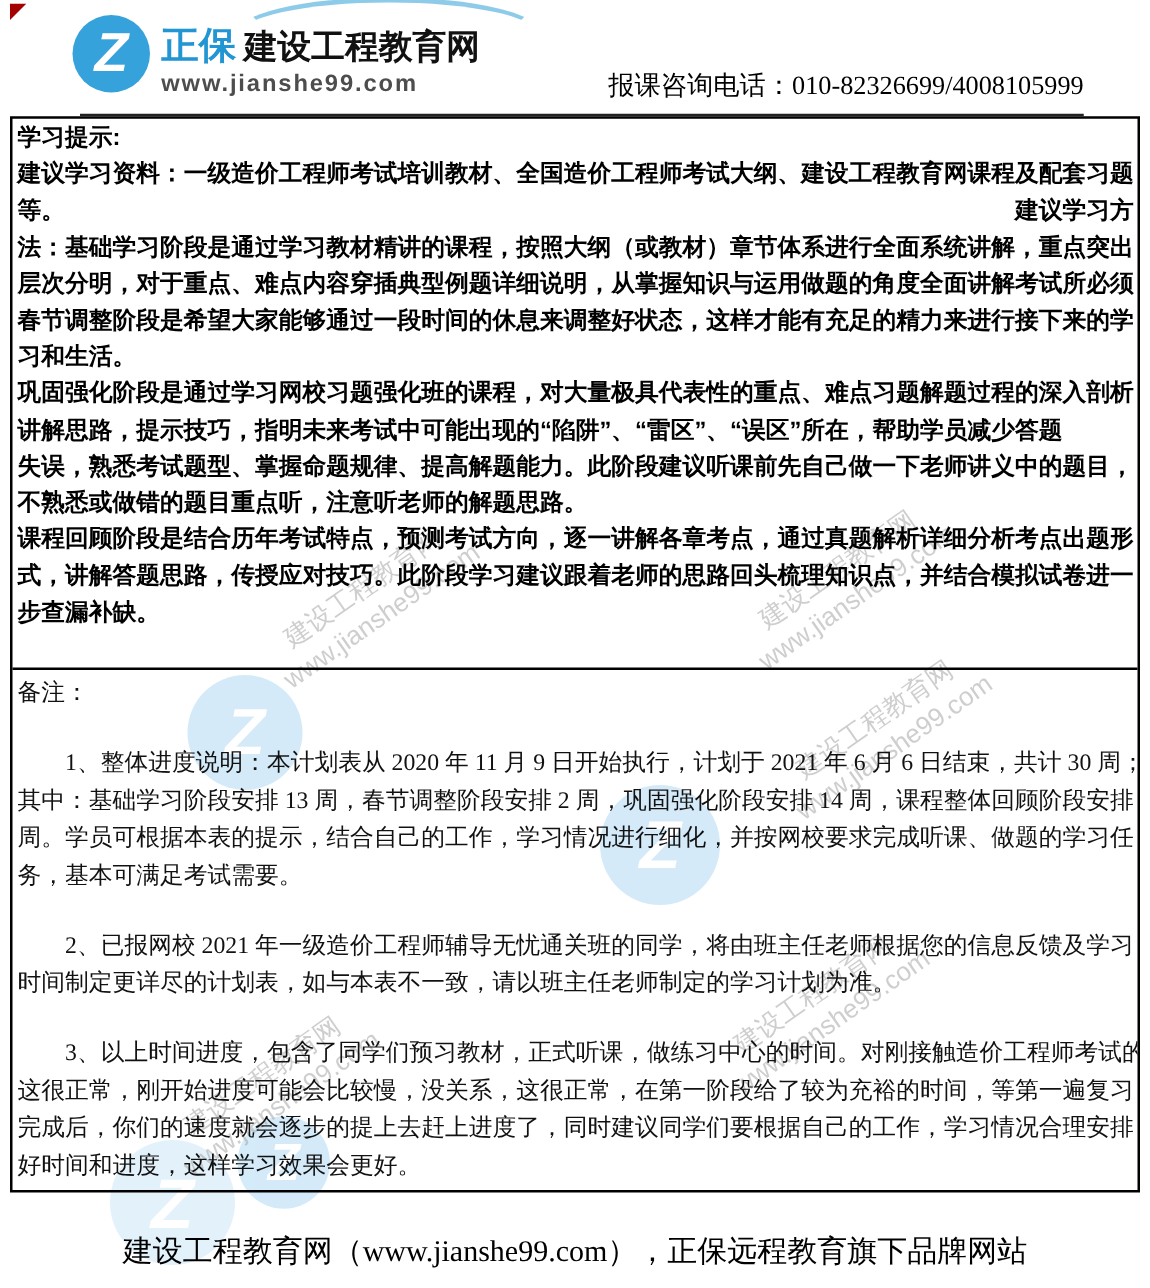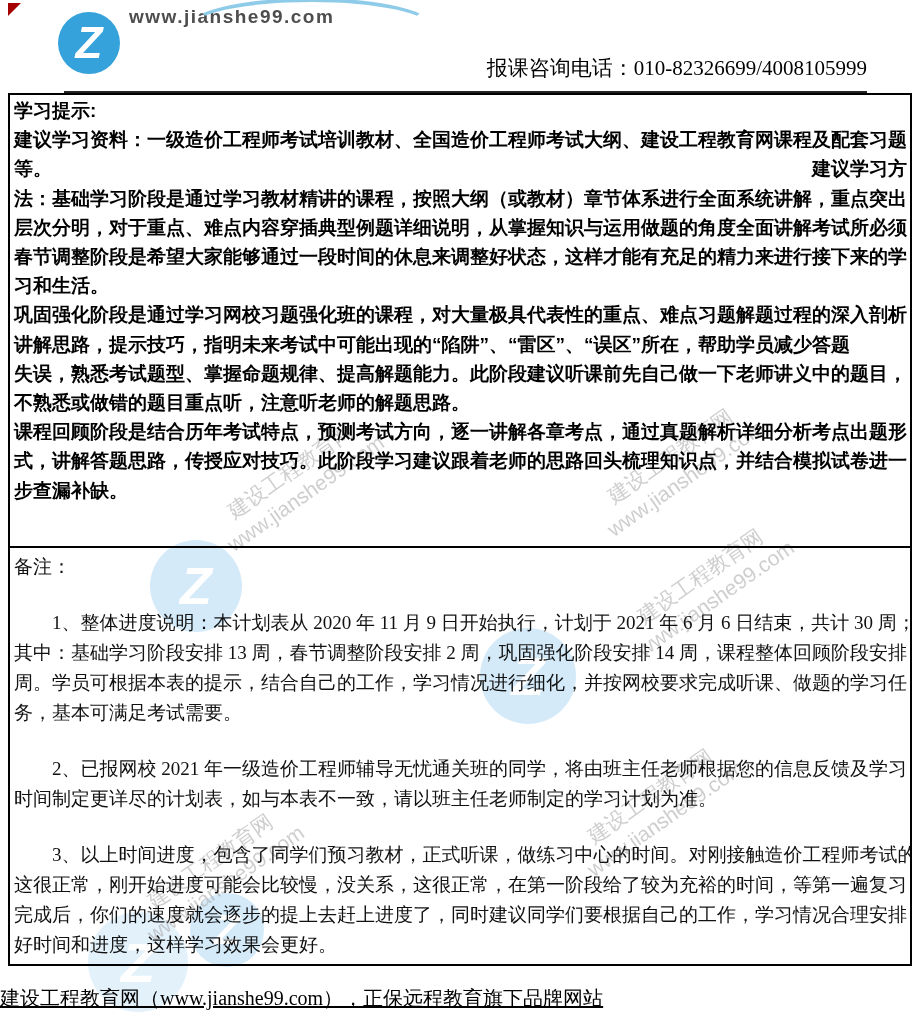--- a/index.html
+++ b/index.html
@@ -52,30 +52,30 @@
     border:2px solid #000; background:transparent;
   }
   .section-tips {
     height:438px; overflow:hidden; padding:1px 3px 0 4px;
     font-family:"Liberation Sans", sans-serif; font-weight:bold;
     font-size:19px; line-height:29.2px; color:#000;border-radius:18px;
   }
   .section-notes {
     height:412px; overflow:hidden; border-top:2px solid #000; padding:4px 5px 0 4px;
     font-family:"Liberation Serif", serif; font-weight:normal;
-    font-size:19px; line-height:30px; color:#111;margin-top:12px;
+    font-size:19px; line-height:30px; color:#111;
   }
   .text-line { white-space:nowrap; }
   .text-line.split { display:flex; justify-content:space-between; }
   .section-notes .text-line.indent { padding-left:38px; }
   .section-notes .text-line.spacer { height:26px; }
   
   .footer {
-    position:absolute; left:0; top:985px; width:100%; z-index:2; 
-    font-family:"Liberation Serif", serif; font-size:20px; color:#000;text-decoration:underline;
+    position:absolute; left:0; top:985px; width:100%; z-index:2; text-align:center;
+    font-family:"Liberation Serif", serif; font-size:24px; color:#000;
   }
 </style>
 </head>
 <body>
 
 <div class="wm-circle" style="left:150px; top:540px; width:92px; height:92px; font-size:52px;">Z</div>
 <div class="wm-circle" style="left:480px; top:628px; width:96px; height:96px; font-size:54px;">Z</div>
 <div class="wm-circle" style="left:190px; top:893px; width:74px; height:74px; font-size:42px;">Z</div>
 <div class="wm-circle" style="left:88px; top:912px; width:100px; height:100px; font-size:56px; opacity:0.55;">Z</div>
 
@@ -100,20 +100,23 @@
   <div>www.jianshe99.com</div>
 </div>
 
 <div class="corner-flag"></div>
 
 <div class="header">
   <div class="logo">
     <div class="logo-circle">Z</div>
     <div class="logo-text">
       <div class="logo-arc"></div>
+      <div class="brand-line">
+        <span class="brand-cn">正保</span><span class="brand-name">建设工程教育网</span>
+      </div>
       <div class="brand-url">www.jianshe99.com</div>
     </div>
   </div>
   <div class="phone-line">
     <span>报课咨询电话：</span><span>010-82326699/4008105999</span>
   </div>
 </div>
 
 <div class="main-box">
   <div class="section-tips">

